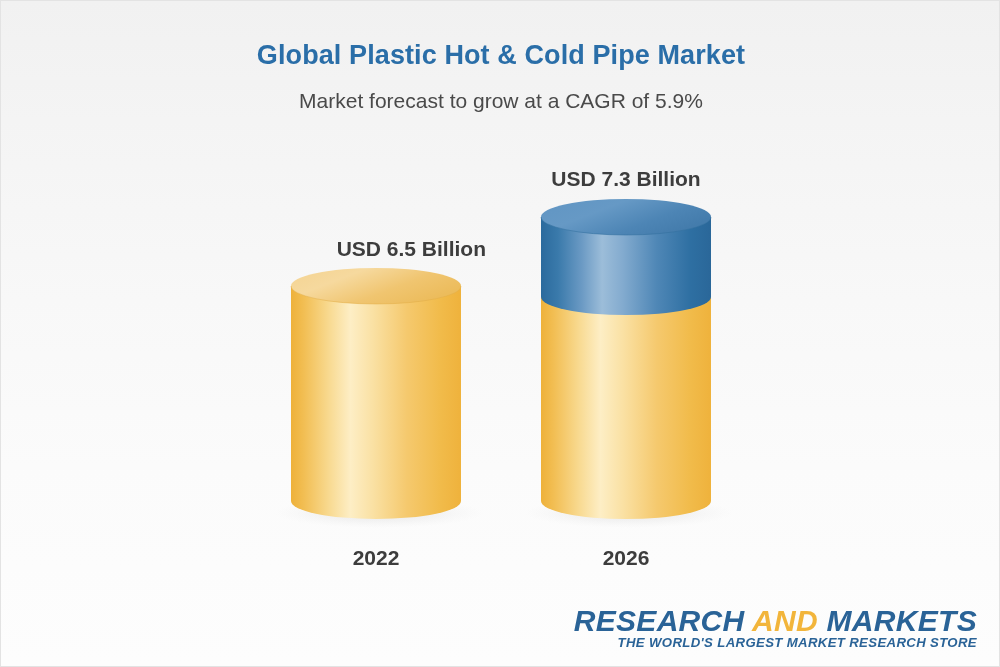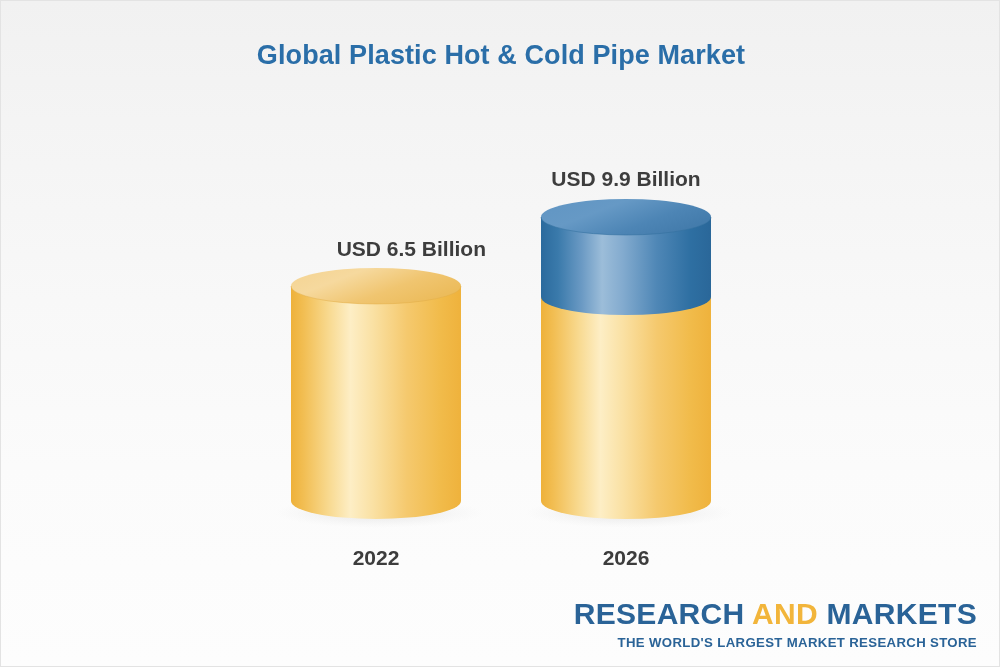--- a/index.html
+++ b/index.html
@@ -100,46 +100,47 @@
     color: #8c8c8c;
     letter-spacing: 0.1px;
   }
 
   .brand-logo {
     position: absolute;
     right: 22px;
     bottom: 17px;
     text-align: right;
     line-height: 1;
+    font-style: italic;
   }
   .brand-wordmark {
     font-size: 30px;
     font-weight: bold;
     letter-spacing: 0.3px;
     color: #2a6397;
     white-space: nowrap;
   }
   .brand-wordmark .brand-and {
     color: #f2b53b;
   }
   .brand-tagline {
-    margin-top: 7px;
     font-size: 13.2px;
     font-weight: bold;
     letter-spacing: 0.35px;
     color: #2a6397;
     white-space: nowrap;
   }
 </style>
 </head>
 <body>
 
 <div class="infographic">
 
   <div class="chart-title">Global Plastic Hot &amp; Cold Pipe Market</div>
+  <div class="chart-subtitle">Market forecast to grow at a CAGR of 5.9%</div>
 
   <div class="plot-area">
 
     <svg class="cylinder-svg" viewBox="0 0 1000 667">
       <defs>
 
         <linearGradient id="gradYellowBody" x1="0" y1="0" x2="1" y2="0">
           <stop offset="0%" stop-color="#eeb13a"></stop>
           <stop offset="8%" stop-color="#f2bf55"></stop>
           <stop offset="22%" stop-color="#f8d98f"></stop>
@@ -224,21 +225,21 @@
         <path d="M 540 216 A 85 18 0 0 0 710 216" fill="none" stroke="#336f9f" stroke-width="0.9" stroke-opacity="0.6"></path>
       </g>
     </svg>
 
     <div class="bar-group g0">
       <div class="value-label">USD 6.5 Billion</div>
       <div class="category-label">2022</div>
     </div>
 
     <div class="bar-group g1">
-      <div class="value-label">USD 9.9 Billion</div>
+      <div class="value-label">USD 7.3 Billion</div>
       <div class="category-label">2026</div>
     </div>
 
   </div>
 
 
   <div class="brand-logo">
     <div class="brand-wordmark"><span>RESEARCH </span><span class="brand-and">AND</span><span> MARKETS</span></div>
     <div class="brand-tagline">THE WORLD'S LARGEST MARKET RESEARCH STORE</div>
   </div>

